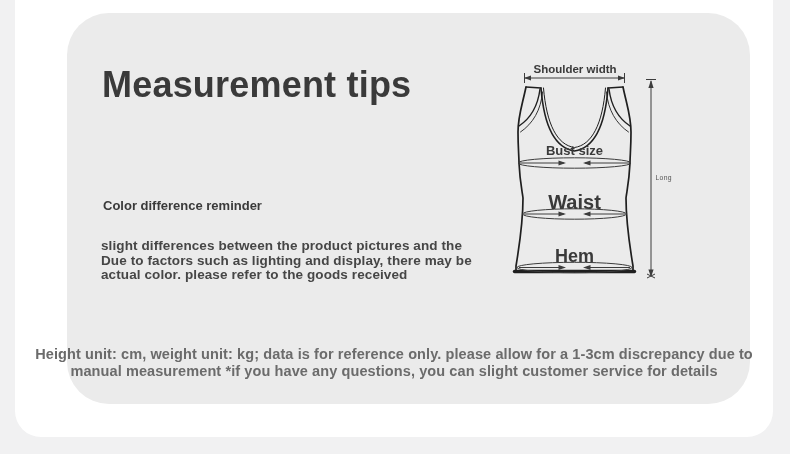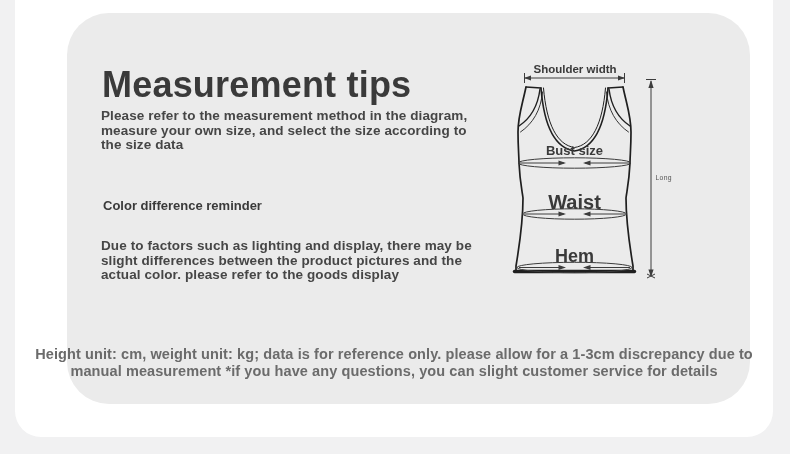--- a/index.html
+++ b/index.html
@@ -88,32 +88,27 @@
 <body>
 
 <div id="screen">
 
   <div class="content-panel">
     <div class="measurement-card"></div>
   </div>
 
   <div class="title-main">Measurement tips</div>
 
-  <div class="para para-tips">
-    <div>Please refer to the measurement method in the diagram,</div>
-    <div>measure your own size, and select the size according to</div>
-    <div>the size data</div>
-  </div>
 
   <div class="title-sub">Color difference reminder</div>
 
   <div class="para para-color">
+    <div>slight differences between the product pictures and the</div>
     <div>Due to factors such as lighting and display, there may be</div>
-    <div>slight differences between the product pictures and the</div>
-    <div>actual color. please refer to the goods display</div>
+    <div>actual color. please refer to the goods received</div>
   </div>
 
   <svg class="vest-diagram" viewBox="0 0 180 240" width="180" height="240">
 
     <text x="80" y="25" font-size="11.5" text-anchor="middle">Shoulder width</text>
 
     <g stroke="#3c3c3c" stroke-width="1" fill="#3c3c3c">
       <line x1="30" y1="30" x2="129" y2="30"></line>
       <line x1="29.5" y1="25" x2="29.5" y2="35"></line>
       <line x1="129.5" y1="25" x2="129.5" y2="35"></line>

